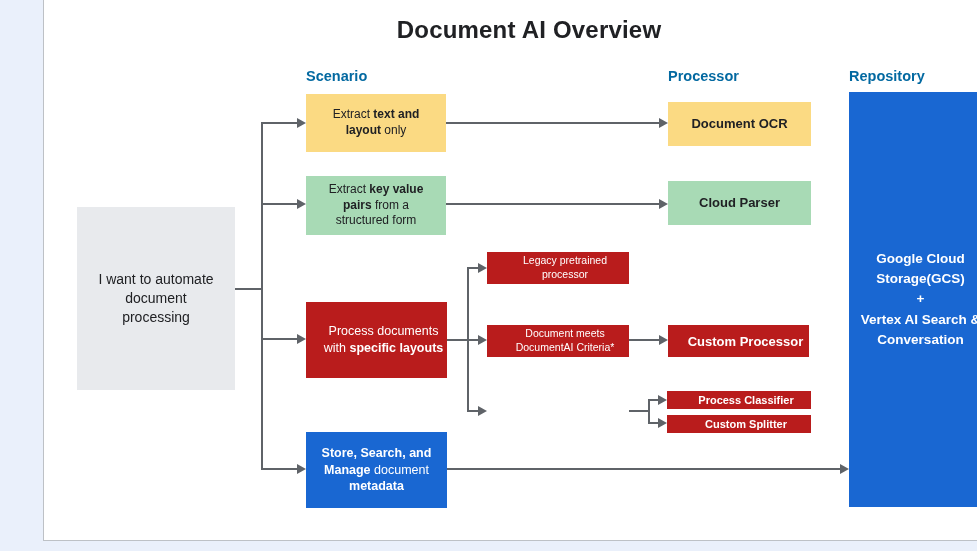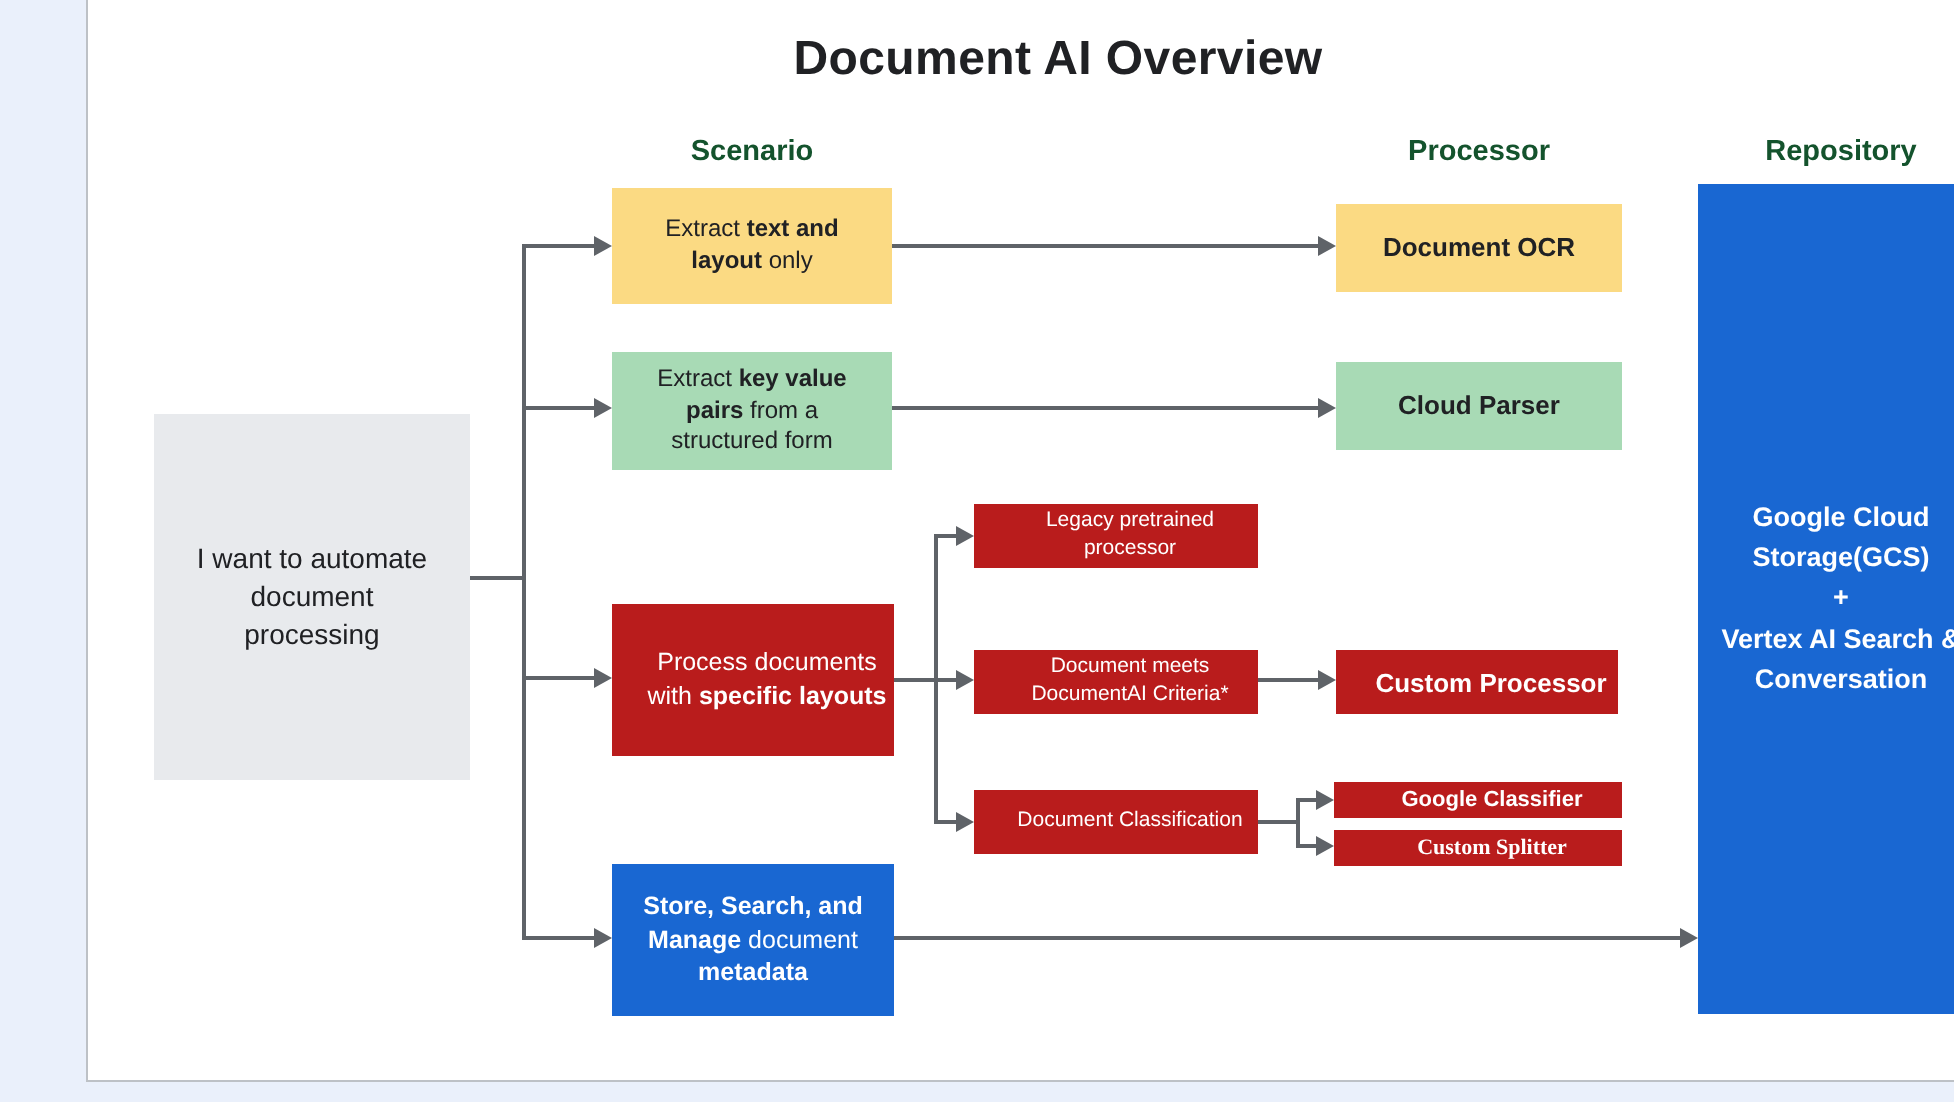--- a/index.html
+++ b/index.html
@@ -20,22 +20,22 @@
     border-bottom:1px solid #BDC1C6;
     box-sizing:border-box;
     margin-left:39px;
   }
   .title{
     position:absolute;left:0;top:16px;width:970px;
     text-align:center;font-size:24px;font-weight:bold;
     letter-spacing:.2px;color:#202124;
   }
   .col-header{
-    position:absolute;top:68px;text-align:center;
-    font-size:14.5px;font-weight:bold;color:#14532d;
+    position:absolute;top:68px;text-align:left;
+    font-size:14.5px;font-weight:bold;color:#0369a1;
   }
   .box{
     position:absolute;display:flex;align-items:center;justify-content:center;
     text-align:center;box-sizing:border-box;
   }
   .gray   {background:#E8EAED;color:#202124;font-size:14px;line-height:1.35;}
   .yellow {background:#FBDA83;color:#202124;font-size:12px;line-height:1.3;}
   .green  {background:#A8DAB5;color:#202124;font-size:12px;line-height:1.3;}
   .blue   {background:#b91c1c;color:#ffffff;padding-left:14px;}
   .dkblue {background:#1967D2;color:#ffffff;}
@@ -79,37 +79,34 @@
   <div class="box dkblue mid-label" style="left:262px;top:432px;width:141px;height:76px;">
     <span class="inner" style="width:122px;"><strong>Store, Search, and Manage</strong> document <strong>metadata</strong></span>
   </div>
 
   <div class="box blue small-label" style="left:443px;top:252px;width:142px;height:32px;">
     <span class="inner" style="width:110px;">Legacy pretrained processor</span>
   </div>
   <div class="box blue small-label" style="left:443px;top:325px;width:142px;height:32px;">
     <span class="inner" style="width:130px;">Document meets DocumentAI Criteria*</span>
   </div>
-  <div class="box blue small-label" style="left:443px;top:395px;width:142px;height:32px;">
-    <span class="inner">Document Classification</span>
-  </div>
 
   <div class="box yellow proc-label" style="left:624px;top:102px;width:143px;height:44px;">
     <span class="inner">Document OCR</span>
   </div>
   <div class="box green proc-label" style="left:624px;top:181px;width:143px;height:44px;">
     <span class="inner">Cloud Parser</span>
   </div>
   <div class="box blue proc-label" style="left:624px;top:325px;width:141px;height:32px;">
     <span class="inner">Custom Processor</span>
   </div>
   <div class="box blue tiny-label" style="left:623px;top:391px;width:144px;height:18px;">
-    <span class="inner">Google Classifier</span>
+    <span class="inner">Process Classifier</span>
   </div>
-  <div class="box blue tiny-label" style="left:623px;top:415px;width:144px;height:18px;font-family:Liberation Serif, serif;">
+  <div class="box blue tiny-label" style="left:623px;top:415px;width:144px;height:18px;">
     <span class="inner">Custom Splitter</span>
   </div>
 
   <div class="box dkblue repo-label" style="left:805px;top:92px;width:143px;height:415px;">
     <span class="inner" style="width:130px;">
       <span style="display:block;">Google Cloud Storage(GCS)</span>
       <span style="display:block;">+</span>
       <span style="display:block;">Vertex AI Search &amp; Conversation</span>
     </span>
   </div>

